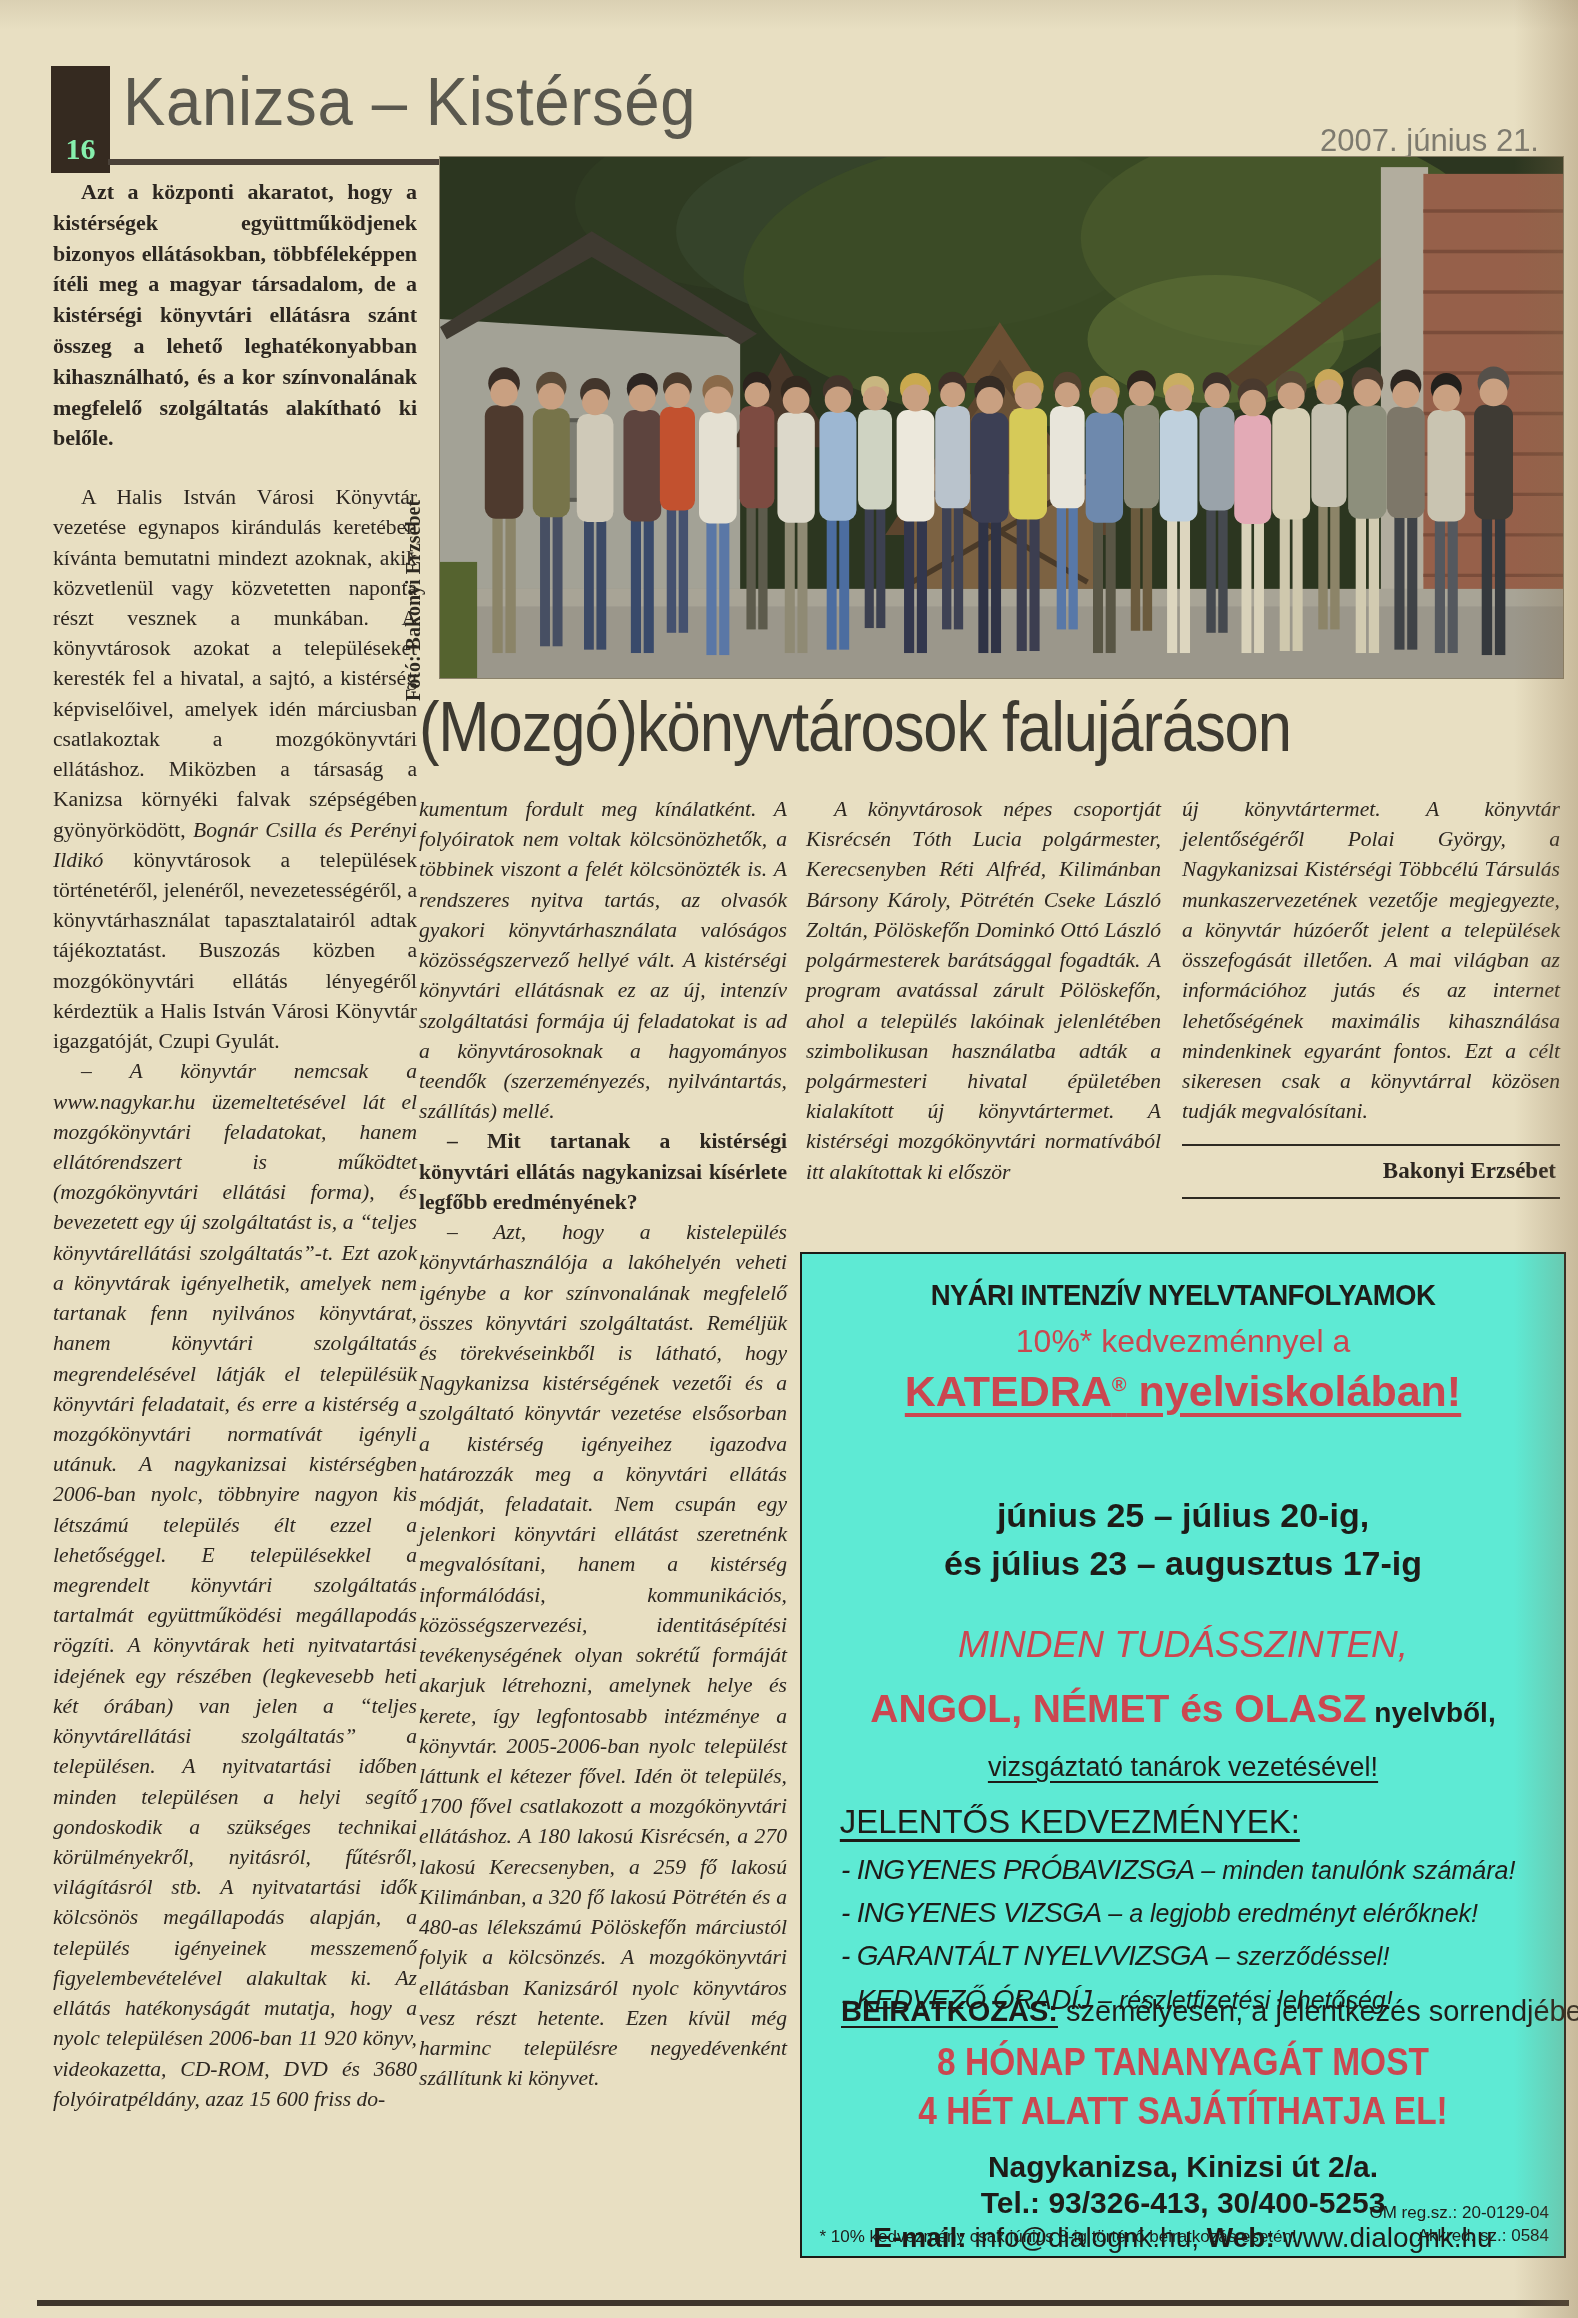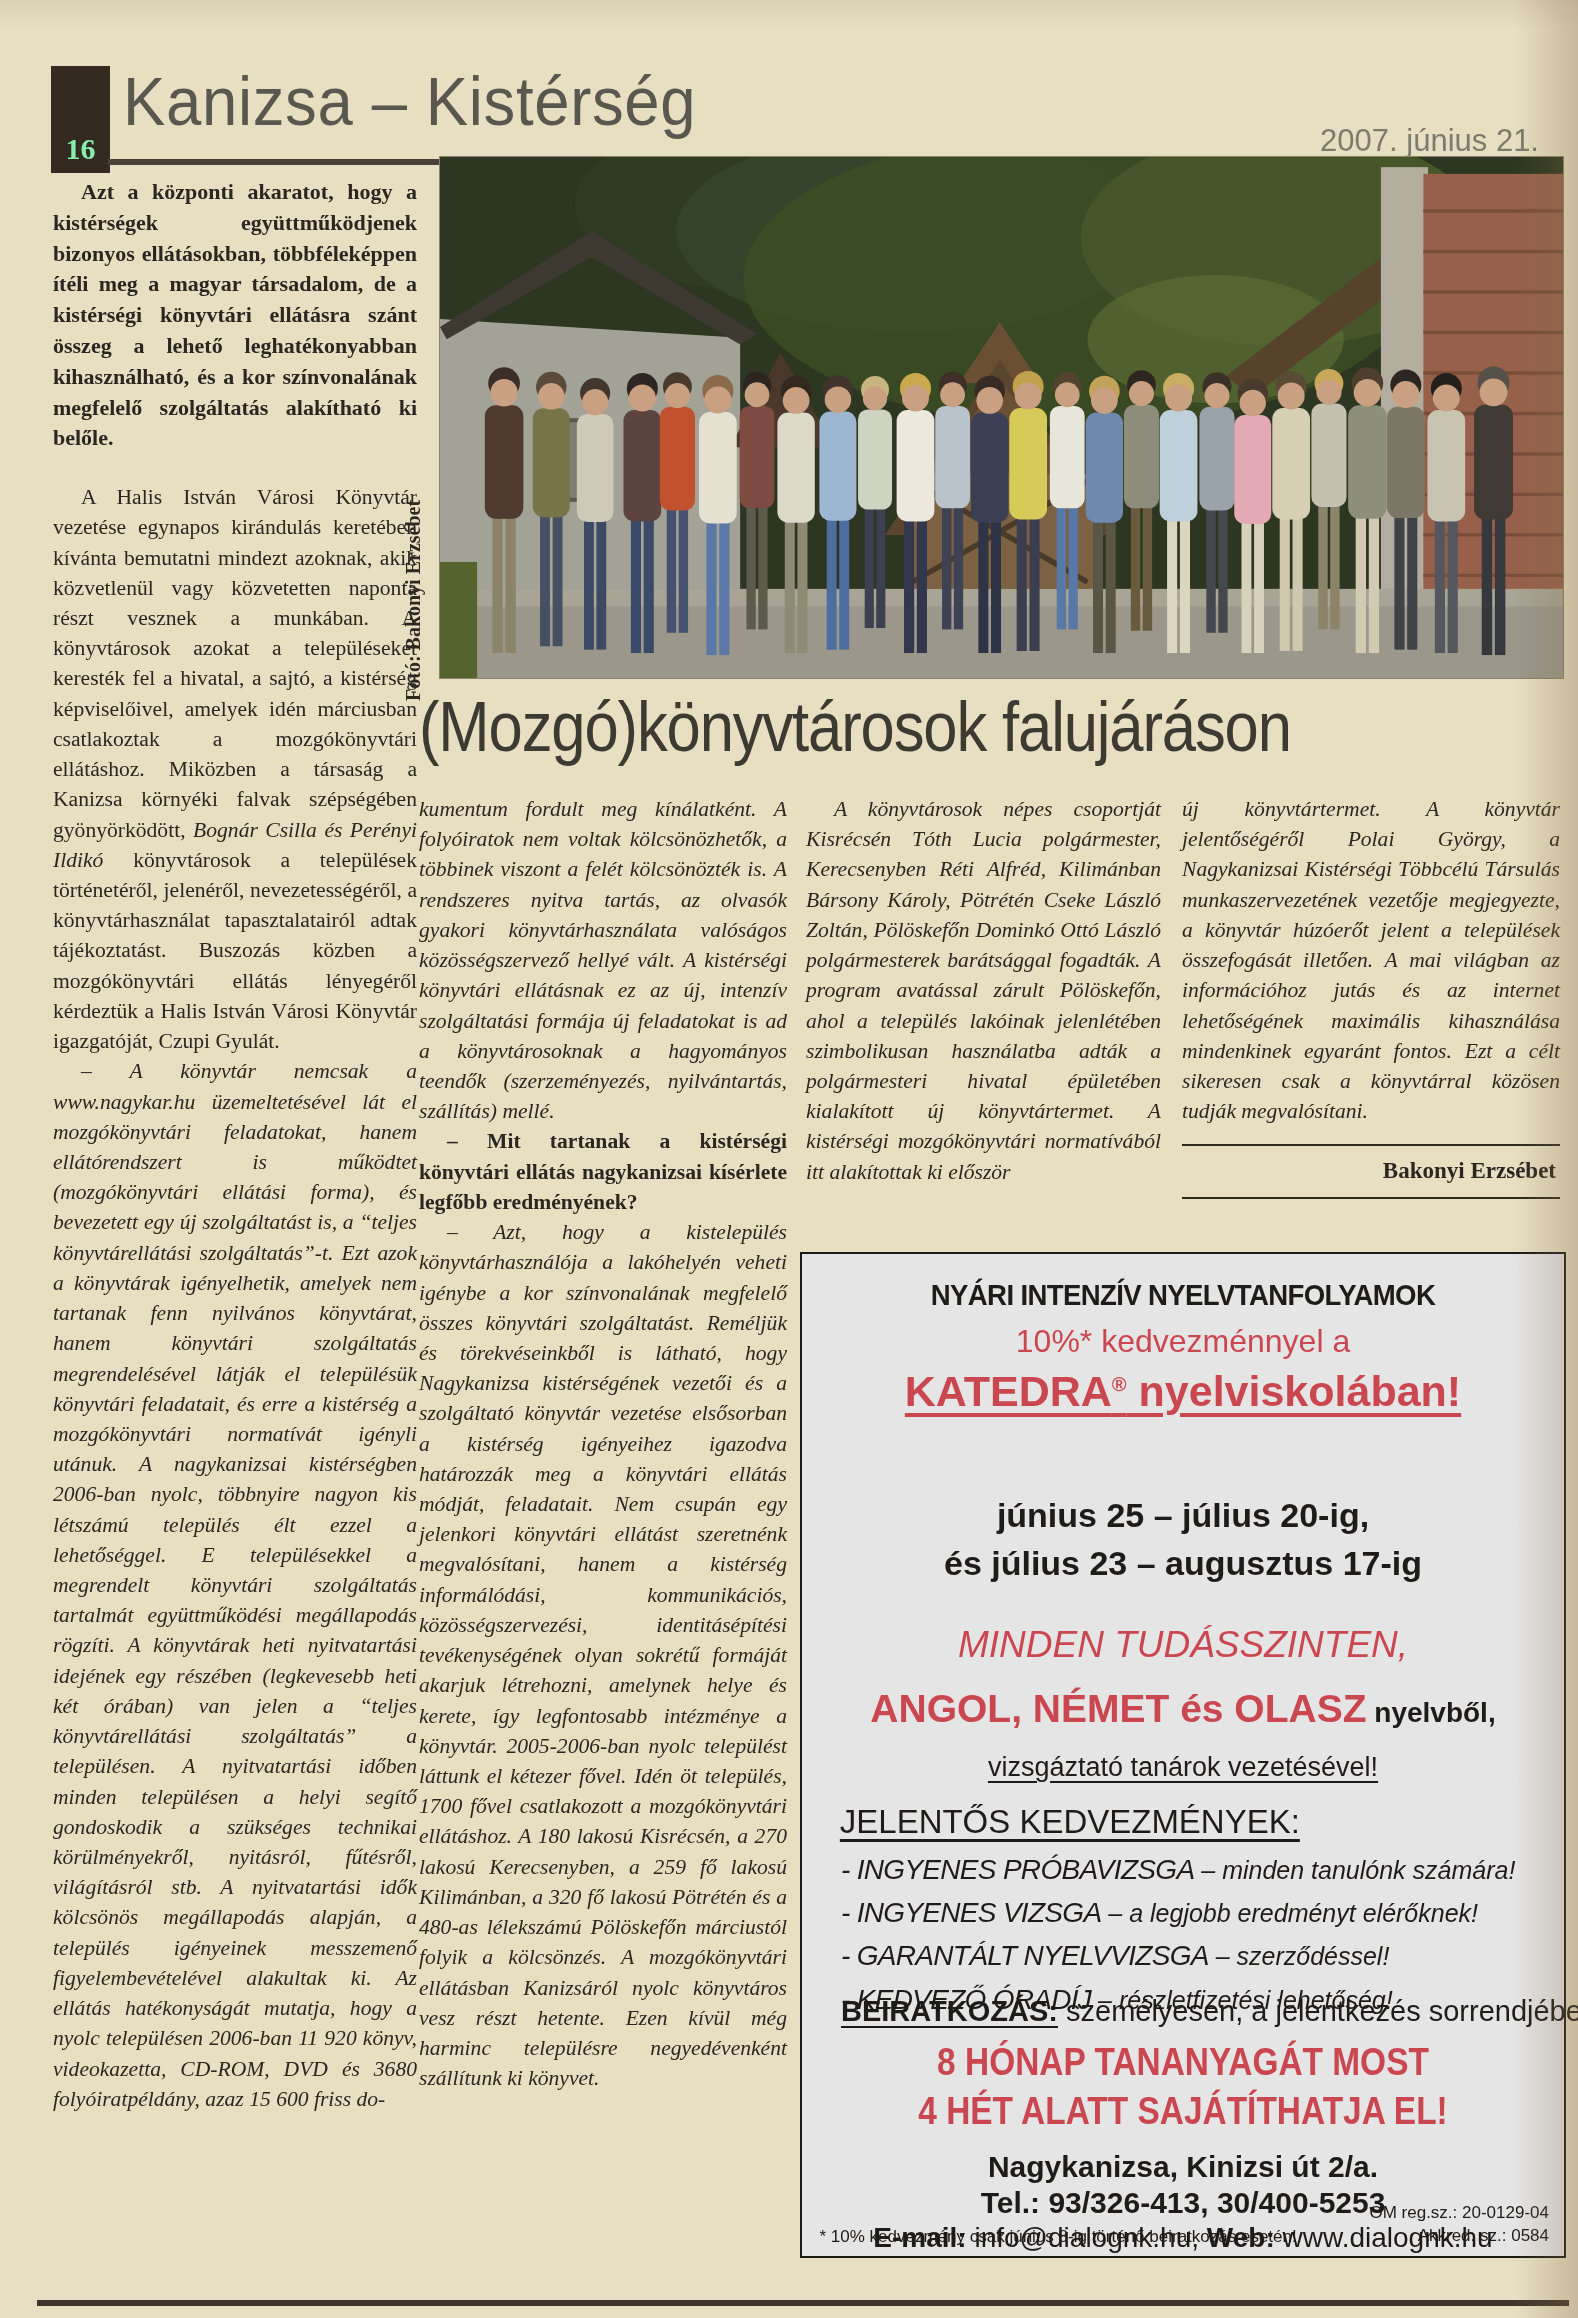--- a/index.html
+++ b/index.html
@@ -47,21 +47,21 @@
   .photo-credit span{position:absolute;top:100%;left:5.4px;transform:rotate(-90deg);
          transform-origin:top left;white-space:nowrap;font-weight:bold;font-size:20px;color:#2e2a22;}
 
   
   .headline{position:absolute;left:419px;top:687px;font-family:"Liberation Sans",sans-serif;
         font-size:70px;font-weight:normal;color:#3d3a31;white-space:nowrap;
         transform:scaleX(.88);transform-origin:left top;letter-spacing:-1.3px;}
 
   
   .ad{position:absolute;left:800px;top:1252px;width:766px;height:1006px;box-sizing:border-box;
-      background:#e5e5e5;border:2.7px solid #1d1b16;font-family:"Liberation Sans",sans-serif;
+      background:#5eead4;border:2.7px solid #1d1b16;font-family:"Liberation Sans",sans-serif;
       color:#1e1c18;text-align:center;}
   .ad .abs{position:absolute;left:0;width:100%;}
   .ad-l1{top:23.6px;font-size:30px;font-weight:bold;transform:scaleX(.92);letter-spacing:-0.7px;}
   .ad-red{color:#cb4750;}
   .ad-l2{top:69px;font-size:32px;}
   .ad-brand{top:113px;font-size:43px;font-weight:bold;}
   .ad-brand u{text-decoration:underline;text-underline-offset:6.7px;}
   .ad-brand sup{font-size:20px;}
   .ad-l4{top:174px;font-size:32px;}
   .ad-dates{top:237px;font-size:34px;font-weight:bold;line-height:1.42;}

